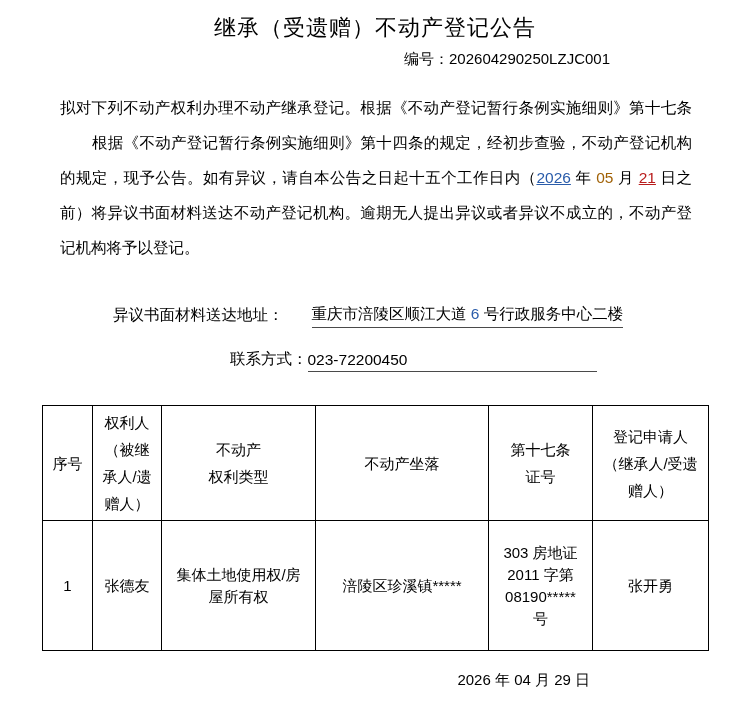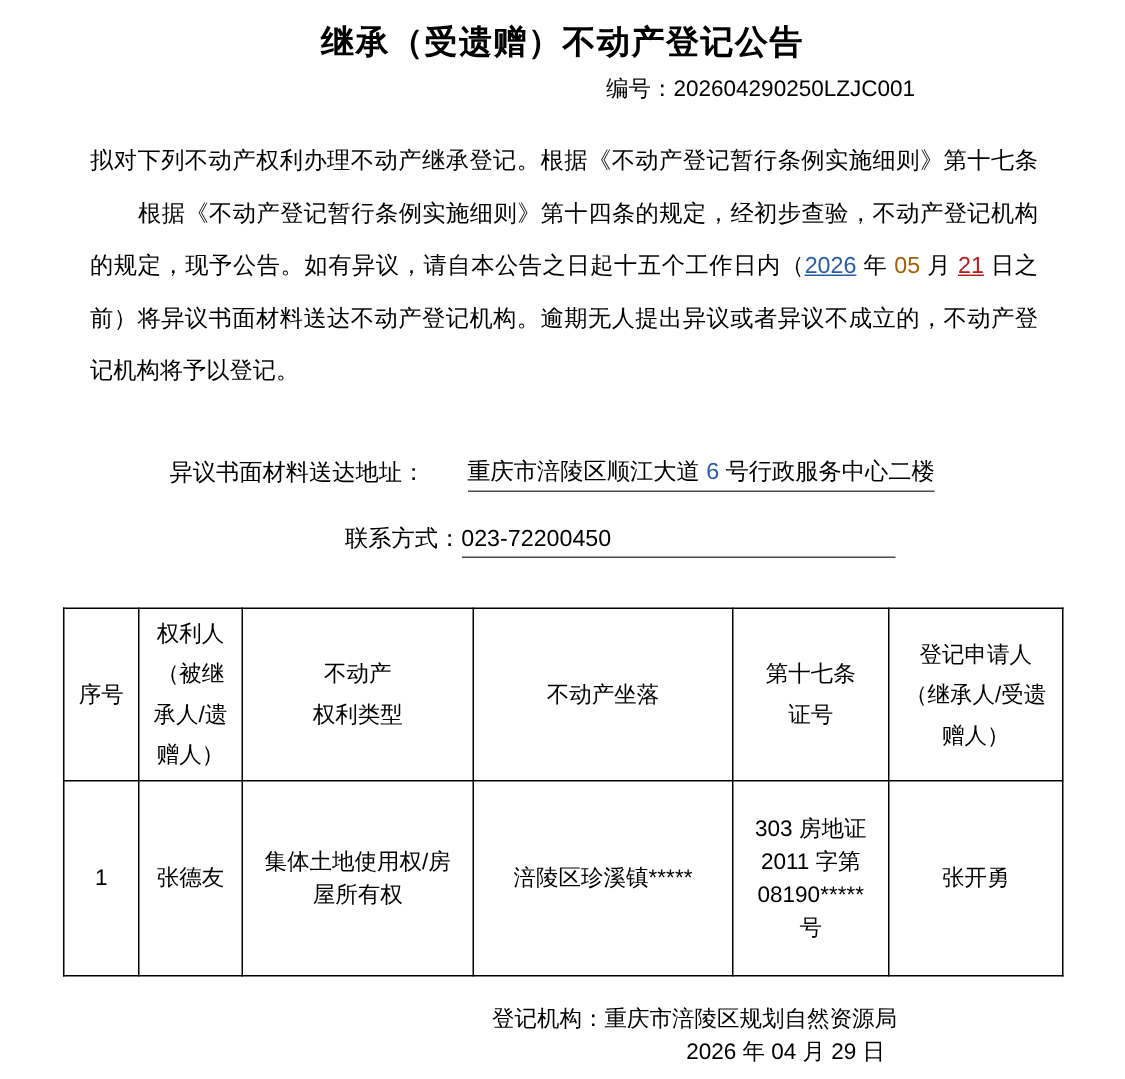--- a/index.html
+++ b/index.html
@@ -1,19 +1,19 @@
 <!DOCTYPE html>
 <html><head>
 <meta charset="utf-8">
 <style>
   html,body{margin:0;padding:0;background:#fff;}
   body{font-family:"Liberation Sans","DejaVu Sans",sans-serif;color:#000;}
   .page{position:relative;width:750px;height:719px;background:#fff;overflow:hidden;}
 
-  .title{padding-top:13px;text-align:center;font-size:22px;font-weight:bold;letter-spacing:1px;}
+  .title{padding-top:13px;text-align:center;font-size:22px;font-weight:normal;letter-spacing:1px;}
 
   .notice-number{margin-top:7px;text-align:right;padding-right:140px;font-size:15px;}
 
   .paragraph{margin:21px 58px 0 60px;font-size:15.5px;line-height:35px;}
   .para-line{text-align:justify;text-align-last:justify;}
   .para-line.last{text-align-last:left;}
   .para-line.indent{text-indent:32px;}
 
   .field-line{display:flex;align-items:flex-end;font-size:15.5px;margin-right:153px;}
   .addr-line{margin-top:39px;margin-left:113px;gap:28px;}
@@ -91,17 +91,16 @@
           <td>303 房地证
 2011 字第
 08190*****
 号</td>
           <td>张开勇</td>
         </tr>
       </tbody>
   </table>
 
   <div class="footer">
-    <div class="org-line">登记机构：重庆市涪陵区规划自然资源局</div>
     <div class="date-line">2026 年 04 月 29 日</div>
   </div>
 
 </div>
 
 </body></html>

